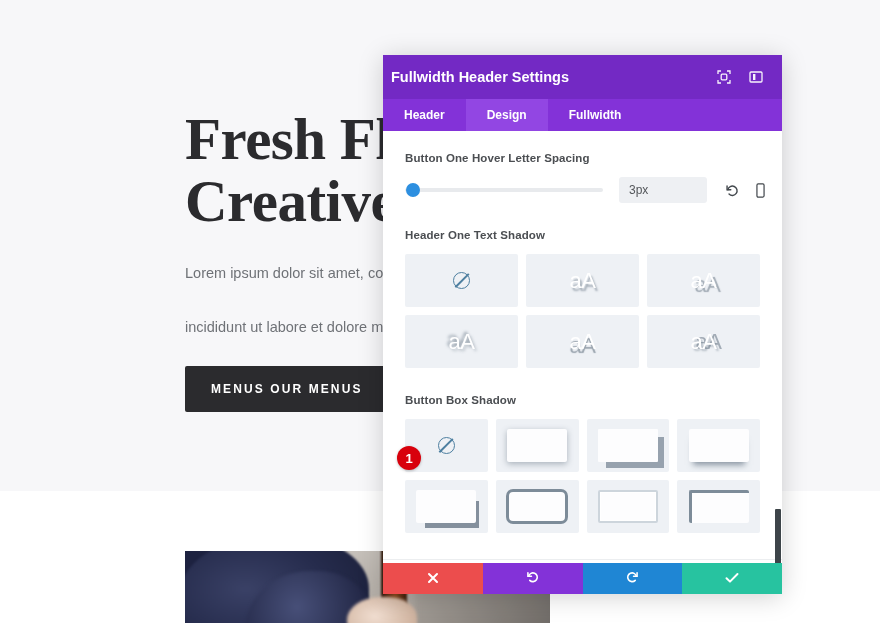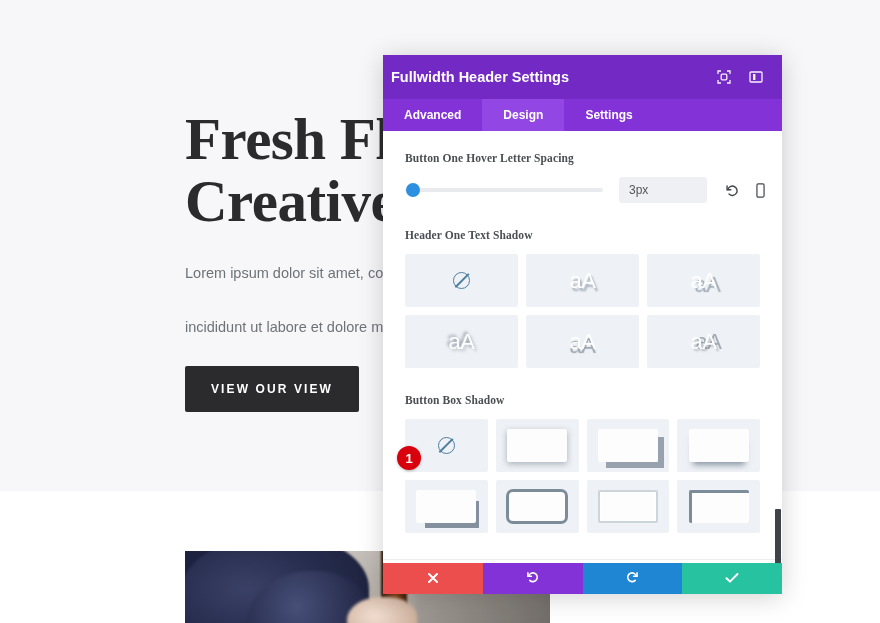--- a/index.html
+++ b/index.html
@@ -130,21 +130,21 @@
 
   .modal-body {
     flex: 1 1 auto; position: relative; overflow: hidden;
     background: #ffffff;
   }
   .body-scroll { position: absolute; inset: 0; }
   .scroll-pad { padding: 21px 22px 0 22px; }
 
   .field-label {
     font-size: 11.5px; font-weight: 700; color: #4b4e52;
-    margin-bottom: 13px; letter-spacing: .1px; font-family: Liberation Serif, serif;
+    margin-bottom: 13px; letter-spacing: .1px;
   }
 
   
   .slider-row { display: flex; align-items: center; gap: 0; margin-bottom: 26px; }
   .slider-track {
     position: relative; flex: 0 0 198px; height: 4px;
     background: #e8eaed; border-radius: 2px; margin-right: 16px;
   }
   .slider-knob {
     position: absolute; left: 1px; top: -5px;
@@ -248,21 +248,21 @@
 </head>
 <body>
 
 <div class="page">
   <div class="hero-section">
     <div class="hero-inner">
       <div class="hero-title">Fresh Fla</div>
       <div class="hero-title">Creative</div>
       <div class="hero-body">Lorem ipsum dolor sit amet, consecte</div>
       <div class="hero-body">incididunt ut labore et dolore magna</div>
-      <button class="hero-btn">VIEW OUR VIEW</button>
+      <button class="hero-btn">MENUS OUR MENUS</button>
     </div>
   </div>
   <div class="lower-section"></div>
   <div class="photo">
     <div class="photo-art">
       <div class="p-bg"></div>
       <div class="p-bg2"></div>
       <div class="p-sweater"></div>
       <div class="p-sweater2"></div>
       <div class="p-bottle"></div>
@@ -285,23 +285,23 @@
       <span class="ticon">
         <svg width="14" height="14" viewBox="0 0 14 14" fill="none" stroke="currentColor" stroke-width="1.3">
           <rect x="1" y="2" width="12" height="10" rx="1"></rect>
           <rect x="4" y="4" width="2.4" height="6" fill="currentColor" stroke="none"></rect>
         </svg>
       </span>
     </div>
   </div>
 
   <div class="modal-tabs">
-    <div class="tab">Advanced</div>
+    <div class="tab">Header</div>
     <div class="tab active">Design</div>
-    <div class="tab">Settings</div>
+    <div class="tab">Fullwidth</div>
   </div>
 
   <div class="modal-body">
     <div class="body-scroll">
       <div class="scroll-pad">
 
         <div class="field-label">Button One Hover Letter Spacing</div>
         <div class="slider-row">
           <div class="slider-track">
             <div class="slider-knob"></div>

